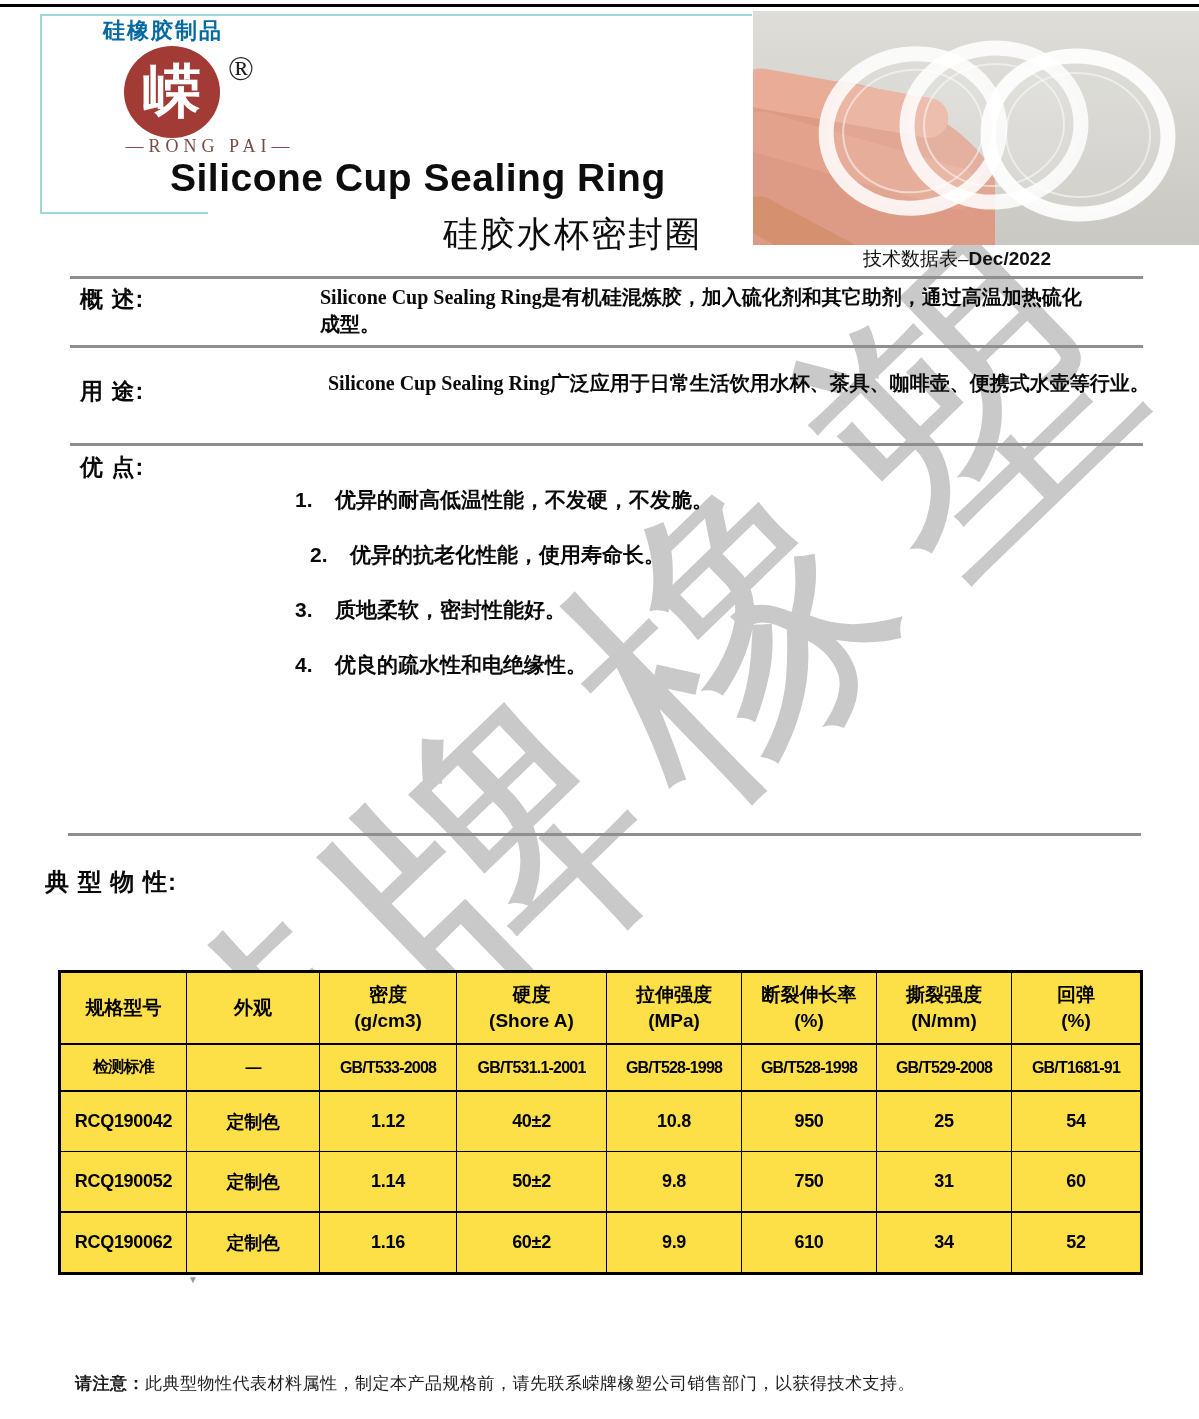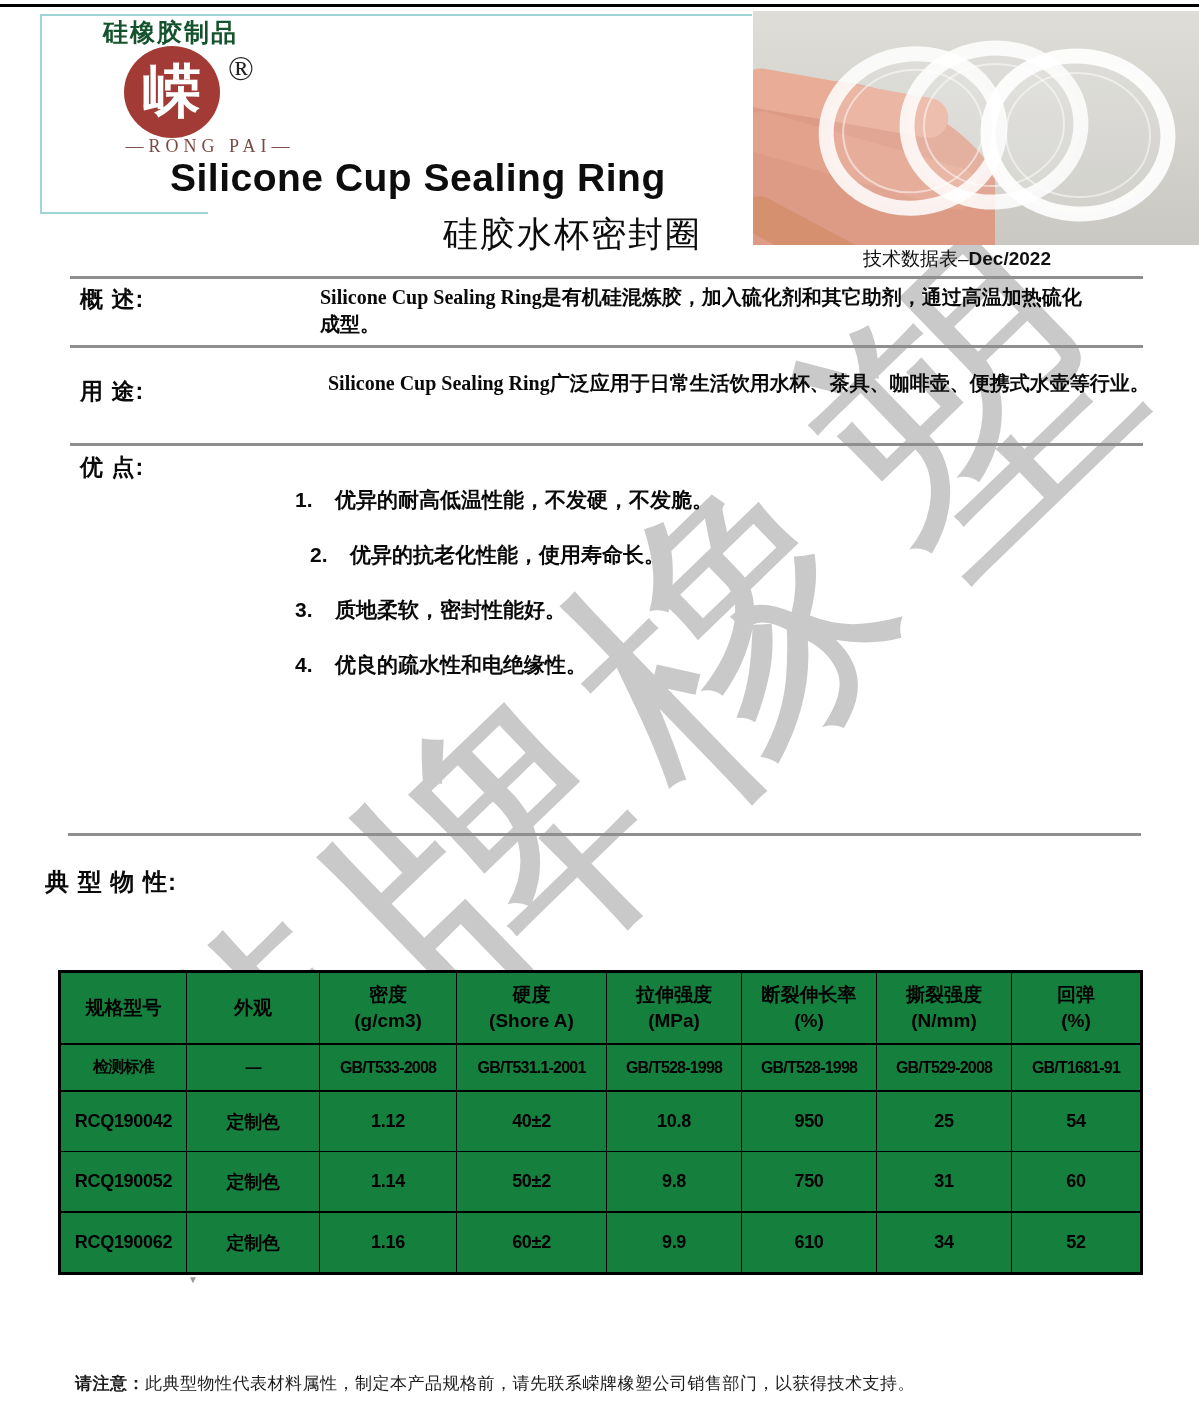--- a/index.html
+++ b/index.html
@@ -15,21 +15,21 @@
     color:#c9c9c9;font-family:"Liberation Serif",serif;font-weight:normal;
     pointer-events:none;user-select:none;
   }
   .content{position:relative;z-index:1;}
   
   .top-black-line{position:absolute;left:0;top:4px;width:1199px;height:3px;background:#000;}
   .frame-top{position:absolute;left:40px;top:14px;width:712px;height:2px;background:#9fd6d8;}
   .frame-left{position:absolute;left:40px;top:14px;width:2px;height:200px;background:#9fd6d8;}
   .frame-bottom{position:absolute;left:40px;top:212px;width:168px;height:2px;background:#9fd6d8;}
   
-  .product-line{position:absolute;left:103px;top:16px;font-size:25px;font-weight:600;letter-spacing:2px;color:#14532d;}
+  .product-line{position:absolute;left:103px;top:16px;font-size:22px;font-weight:600;letter-spacing:2px;color:#0369a1;}
   .logo-circle{
     position:absolute;left:124px;top:46px;width:96px;height:92px;border-radius:50%;
     background:#a23a36;display:flex;align-items:center;justify-content:center;
   }
   .logo-circle span{color:#fff;font-size:58px;font-weight:bold;font-family:"Liberation Serif",serif;line-height:1;}
   .reg-mark{position:absolute;left:228px;top:50px;font-size:34px;color:#222;font-family:"Liberation Serif",serif;}
   .brand-en{
     position:absolute;left:80px;top:136px;width:260px;text-align:center;
     font-family:"Liberation Serif",serif;font-size:18px;letter-spacing:5px;color:#7a4a42;
   }
@@ -48,21 +48,21 @@
   .lbl-props{left:45px;top:866px;font-size:24px;}
   .body-serif{font-family:"Liberation Serif",serif;font-weight:bold;font-size:20px;line-height:27px;color:#0a0a0a;}
   .overview-text{position:absolute;left:320px;top:284px;width:775px;}
   .usage-text{position:absolute;left:328px;top:370px;width:840px;white-space:nowrap;}
   .adv-item{position:absolute;left:295px;font-size:21px;font-weight:bold;color:#0a0a0a;}
   .adv-item .num{display:inline-block;width:40px;}
   .adv1{top:486px;} .adv2{top:541px;margin-left:15px;} .adv3{top:596px;} .adv4{top:651px;}
   
   .props-table{
     position:absolute;left:58px;top:970px;width:1082px;border-collapse:collapse;
-    background:#15803d;z-index:2;table-layout:fixed;
+    background:#fde047;z-index:2;table-layout:fixed;
   }
   .props-table td{
     border:1.6px solid #000;text-align:center;vertical-align:middle;
     font-size:18px;font-weight:600;letter-spacing:-0.3px;padding:0 2px;color:#000;
   }
   .props-table{border:3px solid #000;}
   .props-table tr.hdr td{height:70px;font-size:19px;font-weight:bold;letter-spacing:0;border-bottom-width:2px;line-height:26px;}
   .props-table tr.std td{height:45px;font-size:16px;letter-spacing:-0.8px;border-bottom-width:2.5px;}
   .props-table tr.data td{height:59px;}
   .props-table tr.thick td{border-bottom-width:2.5px;}

